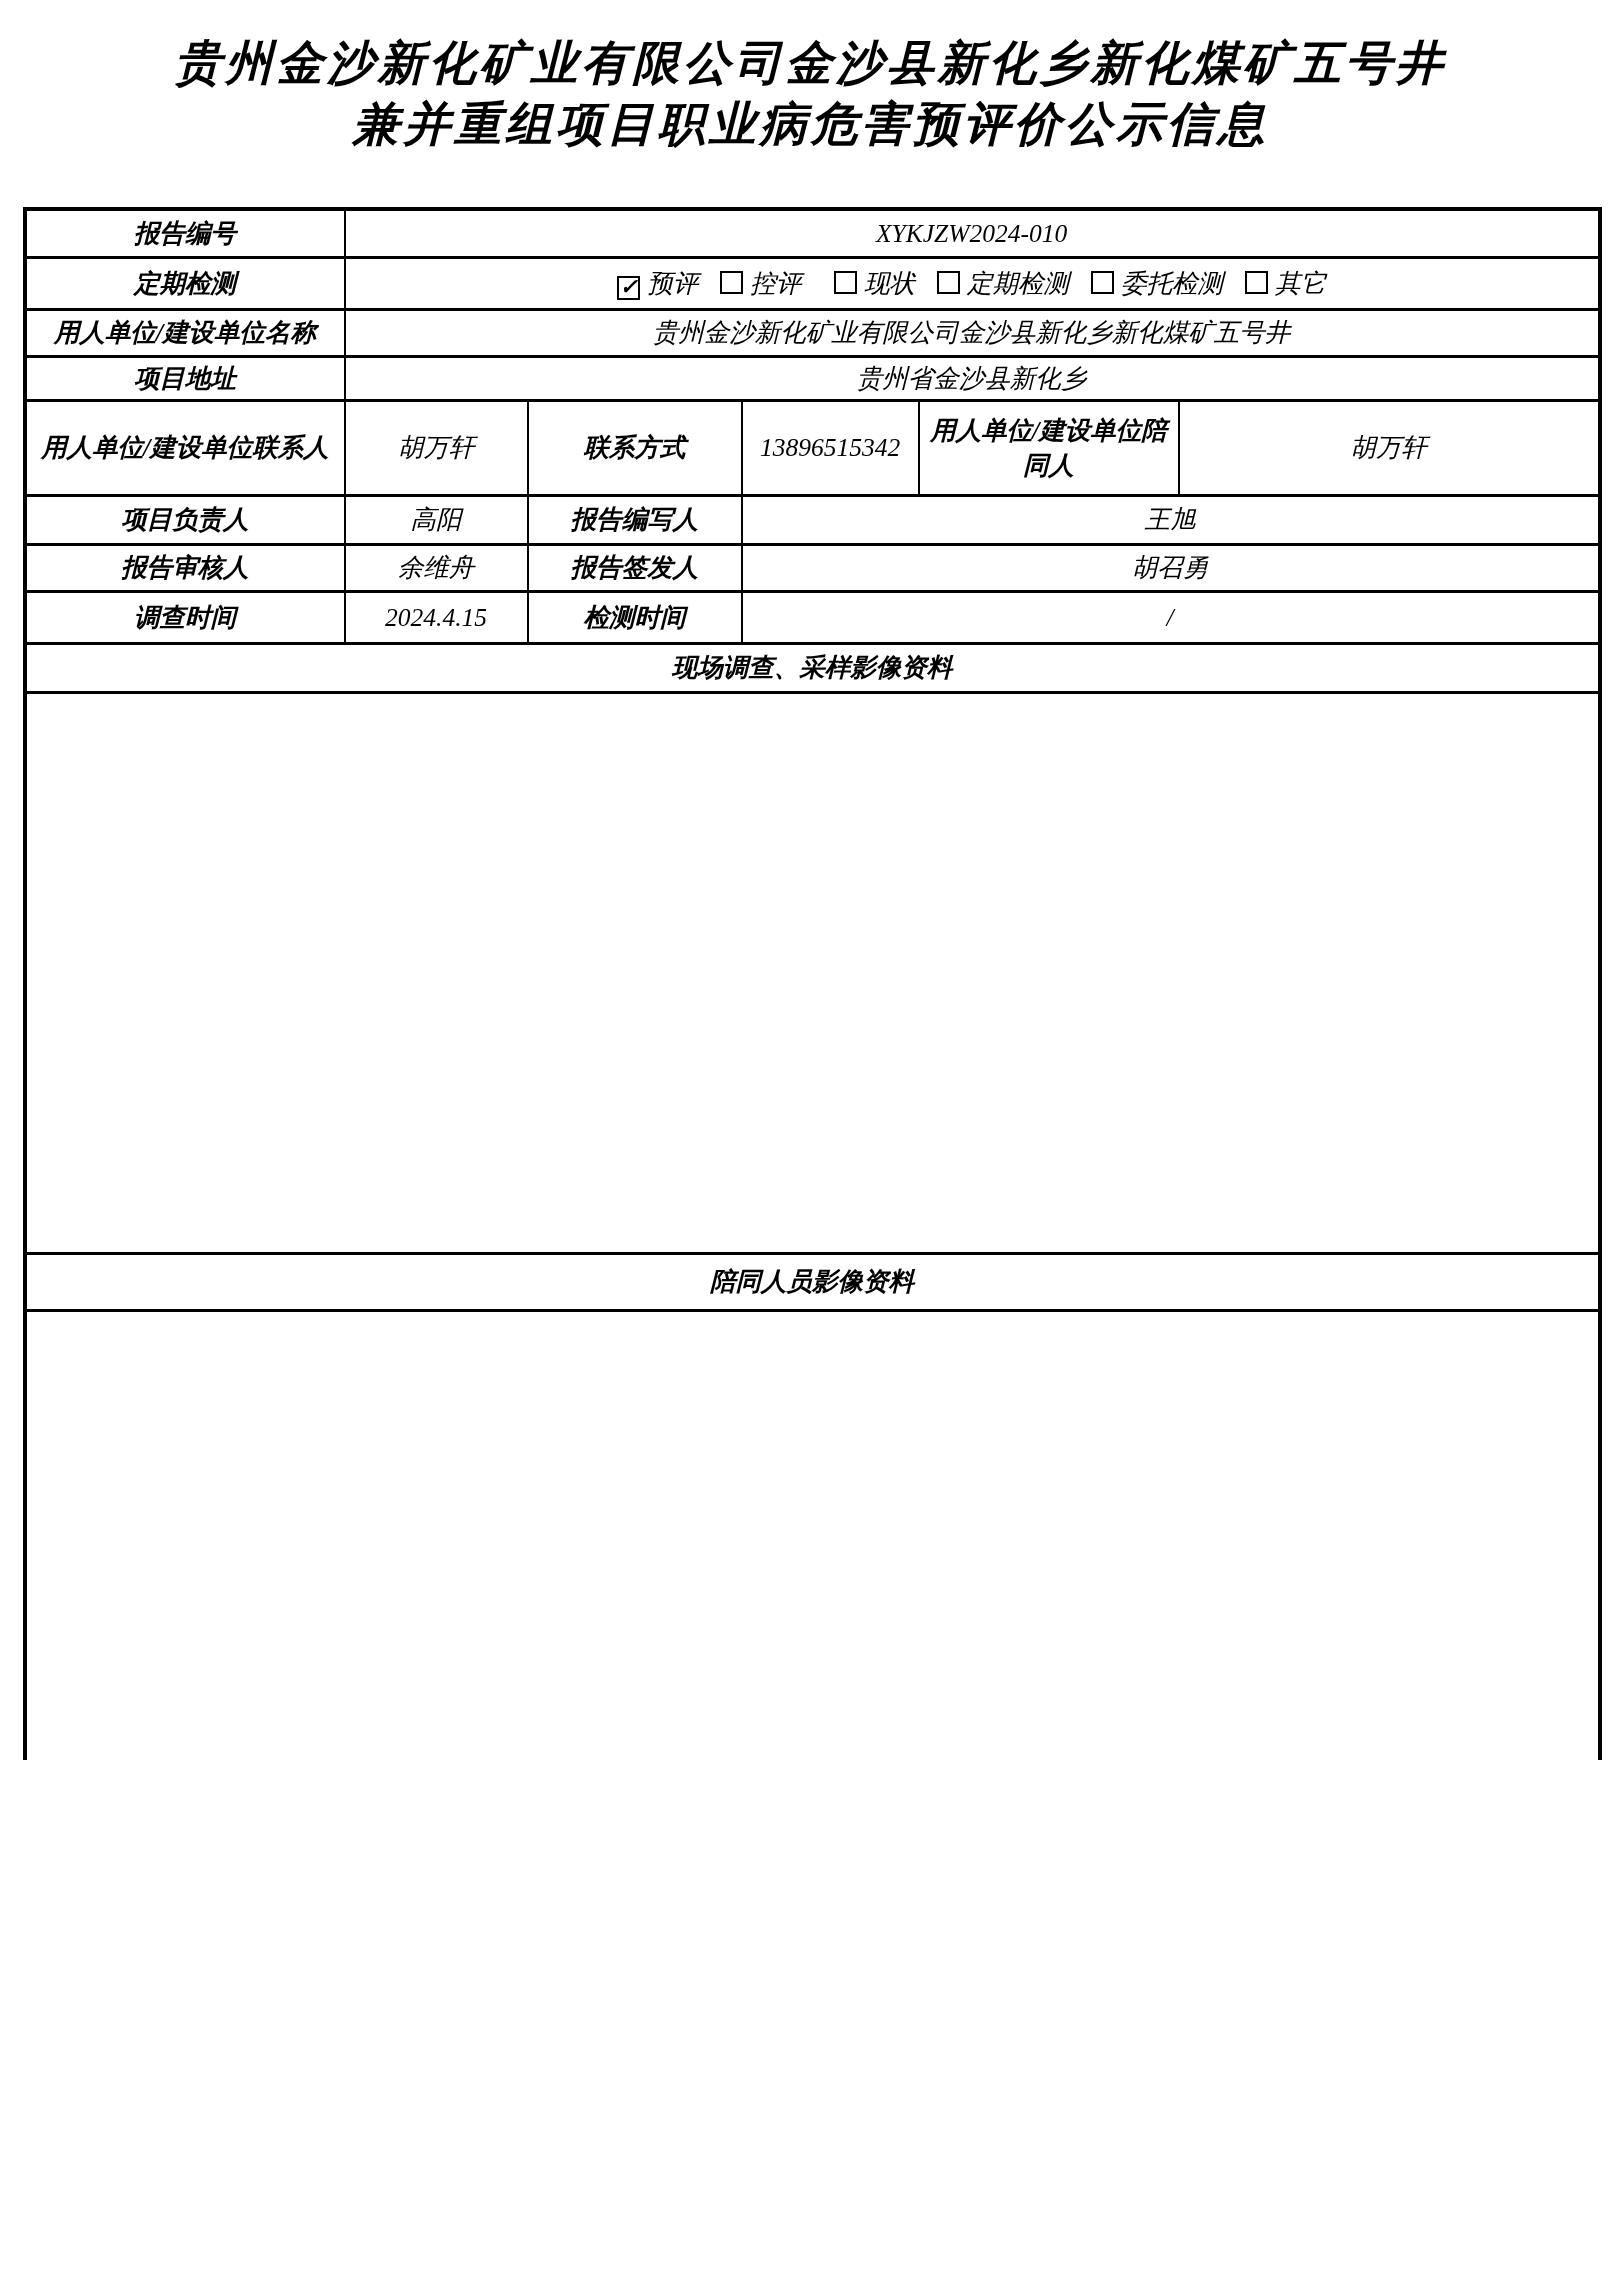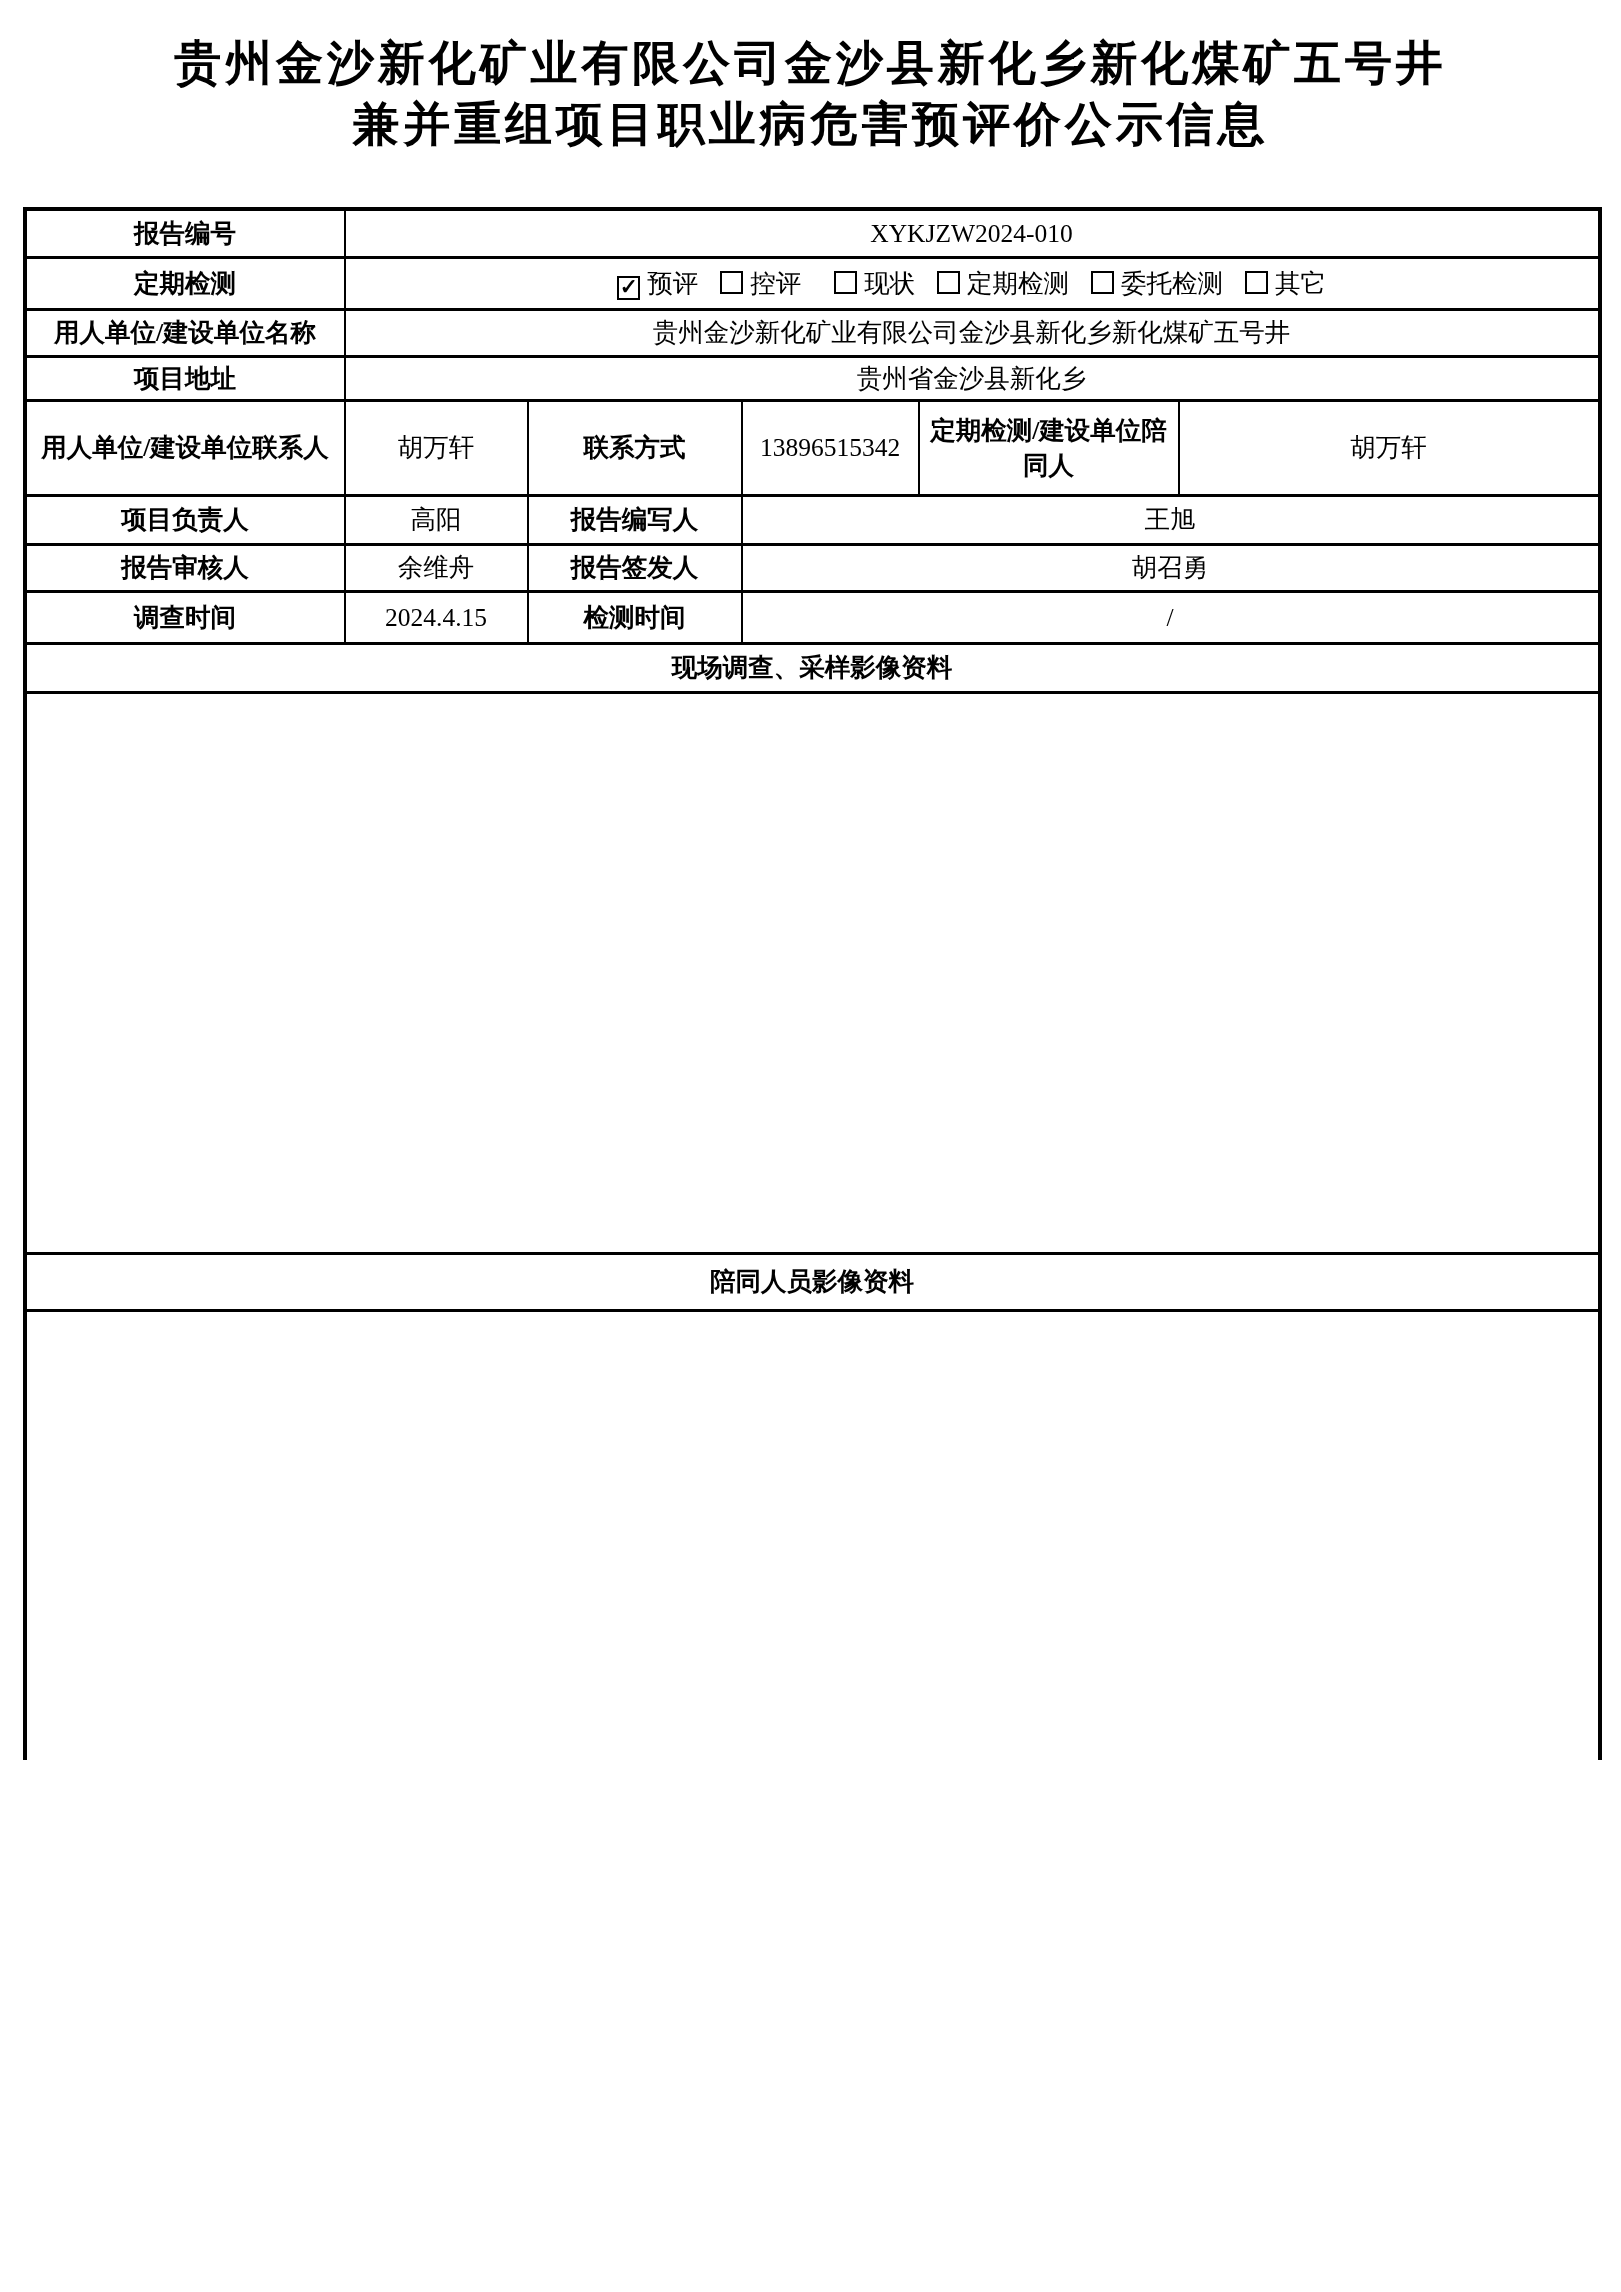--- a/index.html
+++ b/index.html
@@ -8,20 +8,21 @@
     background: #ffffff;
     color: #000000;
     font-family: "Liberation Serif", "DejaVu Serif", serif;
   }
   .page {
     position: relative;
     width: 1621px;
     height: 1760px;
     background: #ffffff;
     overflow: hidden;
+    font-style: italic;
   }
   .title {
     margin-top: 33px;
     text-align: center;
     font-weight: bold;
     font-size: 47px;
     line-height: 61px;
     letter-spacing: 3.9px;
   }
   table.form {
@@ -116,21 +117,21 @@
     <tr class="h45">
       <td class="lbl">项目地址</td>
       <td colspan="5">贵州省金沙县新化乡</td>
     </tr>
 
     <tr class="h97">
       <td class="lbl">用人单位/建设单位联系人</td>
       <td>胡万轩</td>
       <td class="lbl">联系方式</td>
       <td>13896515342</td>
-      <td class="lbl">定期检测/建设单位陪同人</td>
+      <td class="lbl">用人单位/建设单位陪同人</td>
       <td>胡万轩</td>
     </tr>
 
     <tr class="h50">
       <td class="lbl">项目负责人</td>
       <td>高阳</td>
       <td class="lbl">报告编写人</td>
       <td colspan="3">王旭</td>
     </tr>
 

